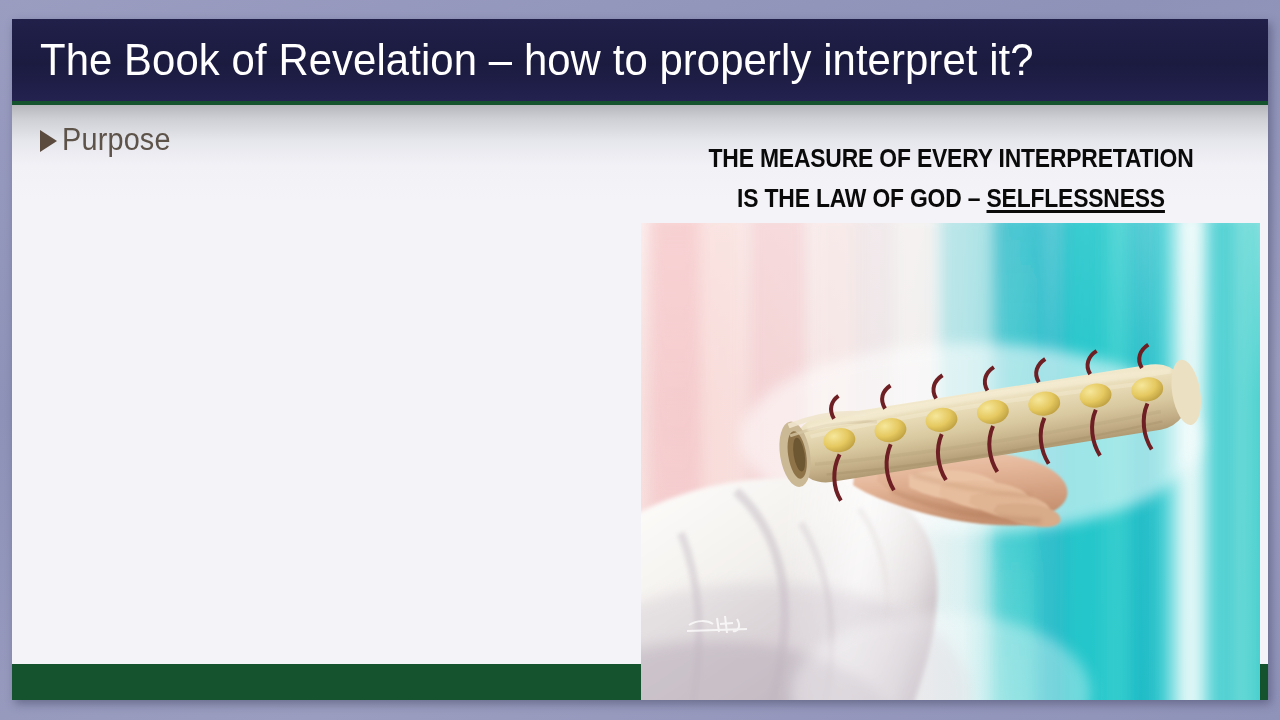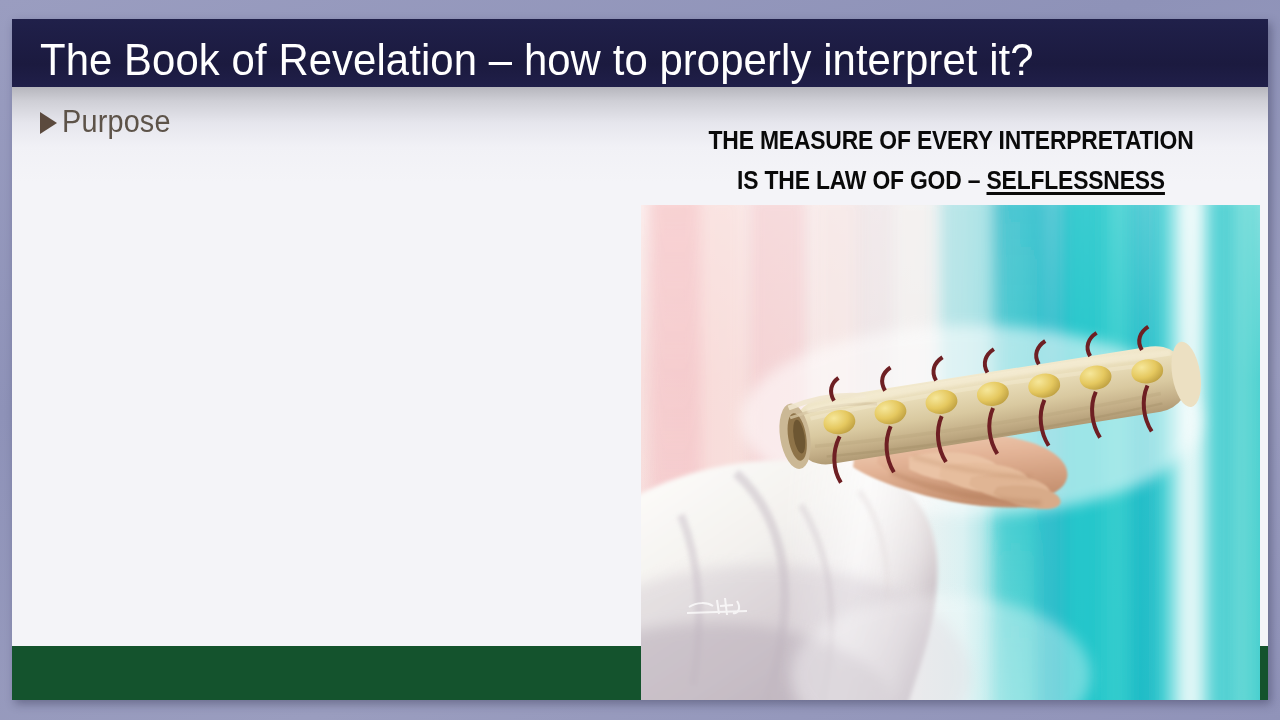--- a/index.html
+++ b/index.html
@@ -50,21 +50,21 @@
     letter-spacing: 0.1px;
     white-space: nowrap;
     transform-origin: left center;
     transform: translateY(-50%) scaleX(0.93);
   }
 
   
   #slide-body {
     position: absolute;
     left: 0;
-    top: 68px;
+    top: 86px;
     width: 100%;
     height: 559px;
     background:
       linear-gradient(180deg,
         #b6b6bd 0px,
         #cfcfd6 14px,
         #e6e6ed 36px,
         #f1f1f6 60px,
         #f4f4f8 96px,
         #f4f4f8 100%);

